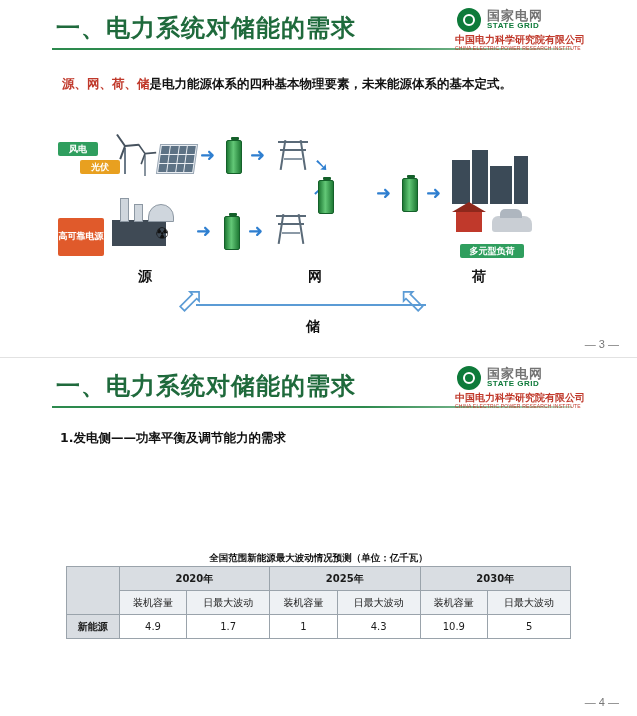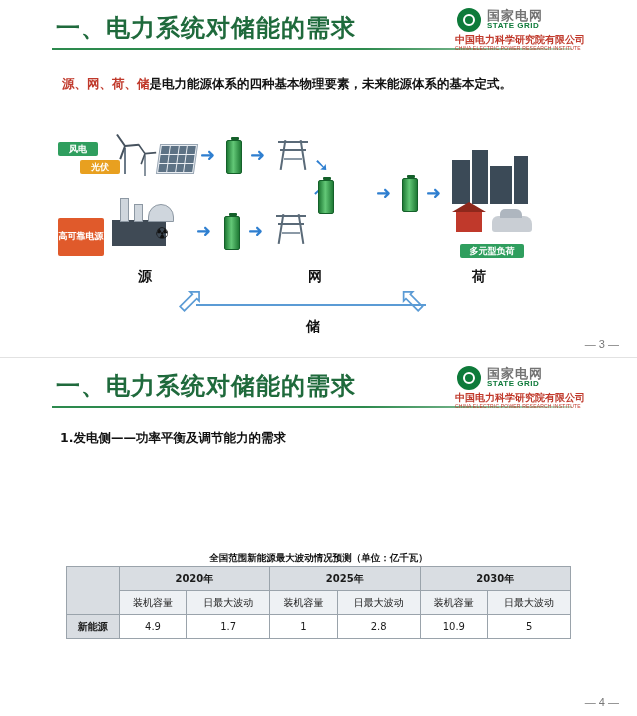--- a/index.html
+++ b/index.html
@@ -552,21 +552,21 @@
         <th>装机容量</th>
         <th>日最大波动</th>
       </tr>
     </thead>
     <tbody>
       <tr>
         <td class="rowhead">新能源</td>
         <td>4.9</td>
         <td>1.7</td>
         <td>1</td>
-        <td>2.8</td>
+        <td>4.3</td>
         <td>10.9</td>
         <td>5</td>
       </tr>
     </tbody>
   </table>
 
   <div class="page-num">— 4 —</div>
 </div>
 
 </body></html>

